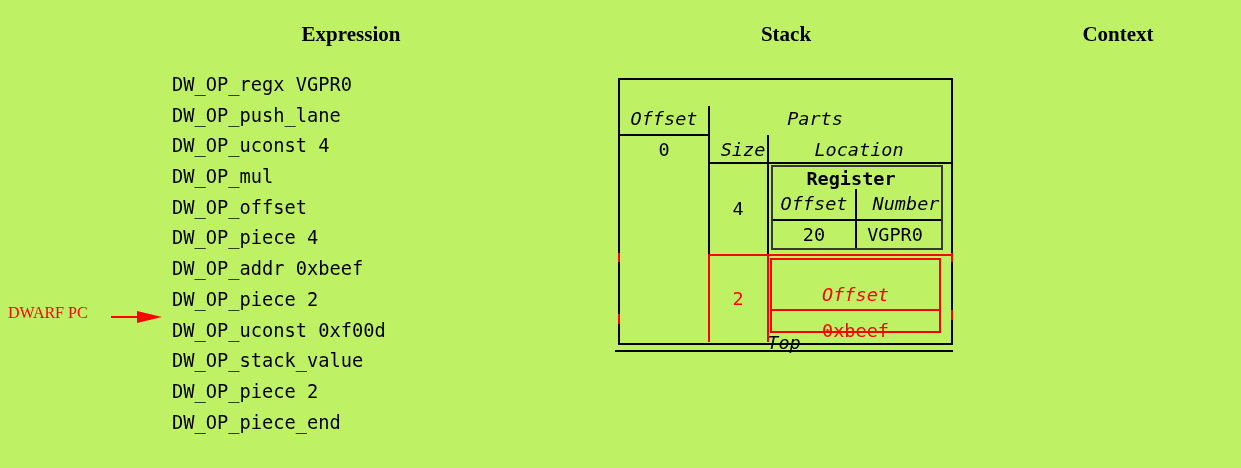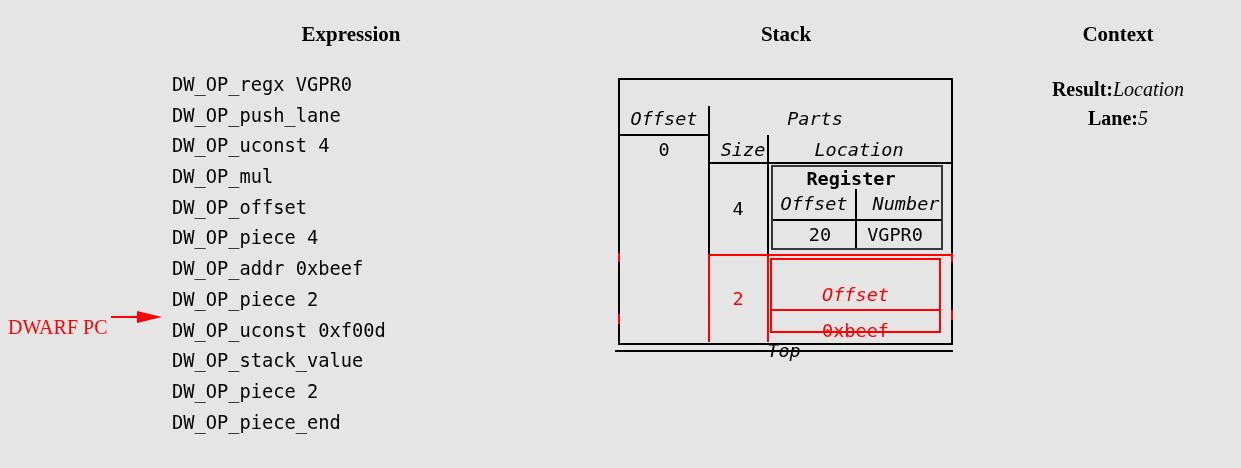--- a/index.html
+++ b/index.html
@@ -1,41 +1,41 @@
 <!DOCTYPE html>
 <html style="--hl: #ff0000;"><head>
 <meta charset="utf-8">
 <style>
   html,body{margin:0;padding:0;background:#fff;}
-  #canvas{position:relative;width:1241px;height:468px;background:#e5e5e5;overflow:hidden;
+  #canvas{position:relative;width:1241px;height:468px;background:#bef264;overflow:hidden;
           font-family:"DejaVu Sans Mono",monospace;color:#000;}
   .b{font-weight:bold;}
   .i{font-style:italic;}
   .red{color:var(--hl,#ff0000);}
   .hdr{position:absolute;top:22px;transform:translateX(-50%);font-family:"Liberation Serif",serif;
        font-weight:bold;font-size:21px;white-space:nowrap;}
   .expr-list{position:absolute;left:172px;top:70px;}
   .expr-item{height:30.7px;line-height:30.7px;font-size:18.7px;white-space:pre;}
   .pc-label{position:absolute;left:8px;top:304px;font-family:"Liberation Serif",serif;
-            font-size:20px;color:var(--hl,#ff0000);white-space:nowrap;margin-top:12px;}
+            font-size:16px;color:var(--hl,#ff0000);white-space:nowrap;}
   .pc-line{position:absolute;left:111px;top:316px;width:27px;height:2px;background:var(--hl,#ff0000);}
   .pc-head{position:absolute;left:137px;top:311px;width:0;height:0;
            border-left:25px solid var(--hl,#ff0000);border-top:6px solid transparent;border-bottom:6px solid transparent;}
   
   .stk{position:absolute;left:618px;top:78px;width:331px;height:263px;border:2px solid #000;}
   .stk .cell{position:absolute;text-align:center;font-size:18.5px;line-height:1.15;white-space:nowrap;}
   .vline{position:absolute;width:2px;background:#000;}
   .hline{position:absolute;height:2px;background:#000;}
   .rvline{position:absolute;width:2px;background:var(--hl,#ff0000);}
   .rhline{position:absolute;height:2px;background:var(--hl,#ff0000);}
   .reg{position:absolute;left:151px;top:85px;width:168px;height:81px;border:2px solid #363636;}
   .mem{position:absolute;left:150px;top:178px;width:167px;height:71px;border:2px solid var(--hl,#ff0000);}
   .small-i{font-size:14.5px;font-style:italic;font-weight:normal;}
   .baseline2{position:absolute;left:615px;top:350px;width:338px;height:2px;background:#000;}
-  .top-label{position:absolute;left:784px;top:340px;transform:translateX(-50%);
+  .top-label{position:absolute;left:784px;top:332px;transform:translateX(-50%);
              font-size:18.5px;font-style:italic;}
   .context{position:absolute;left:1118px;top:75px;transform:translateX(-50%);
            text-align:center;font-family:"Liberation Serif",serif;font-size:20px;line-height:28.5px;white-space:nowrap;}
 </style>
 </head>
 <body>
 
 <div id="canvas">
 
   <div class="hdr" style="left:351px">Expression</div>
@@ -83,33 +83,29 @@
     <div class="rvline" style="left:-2px;top:234px;height:10px"></div>
     <div class="rvline" style="right:-2px;top:230px;height:10px"></div>
 
     <div class="cell" style="left:89px;top:118px;width:58px">4</div>
     <div class="reg">
       <div class="cell b" style="left:0;top:1px;width:156px">Register</div>
       <div class="cell i" style="left:0;top:26px;width:82px">Offset</div>
       <div class="cell i" style="left:84px;top:26px;width:98px">Number</div>
       <div class="vline" style="left:81.5px;top:22px;height:59px"></div>
       <div class="hline" style="left:0;top:52px;width:168px"></div>
-      <div class="cell" style="left:16px;top:57px;width:62px">20</div>
+      <div class="cell" style="left:10px;top:57px;width:62px">20</div>
       <div class="cell" style="left:84px;top:57px;width:76px">VGPR0</div>
     </div>
 
     <div class="cell red" style="left:89px;top:208px;width:58px">2</div>
     <div class="mem">
       <div class="cell i red" style="left:0;top:24px;width:167px">Offset</div>
       <div class="rhline" style="left:0;top:49px;width:167px"></div>
       <div class="cell red" style="left:0;top:60px;width:167px">0xbeef</div>
     </div>
   </div>
 
   <div class="baseline2"></div>
   <div class="top-label">Top</div>
 
-  <div class="context">
-    <div><span class="b">Result:</span><span class="i">Location</span></div>
-    <div><span class="b">Lane:</span><span class="i">5</span></div>
-  </div>
 
 </div>
 
 </body></html>

